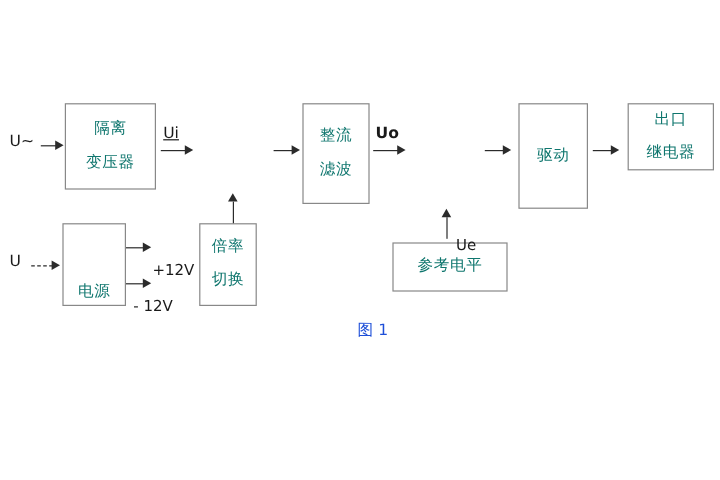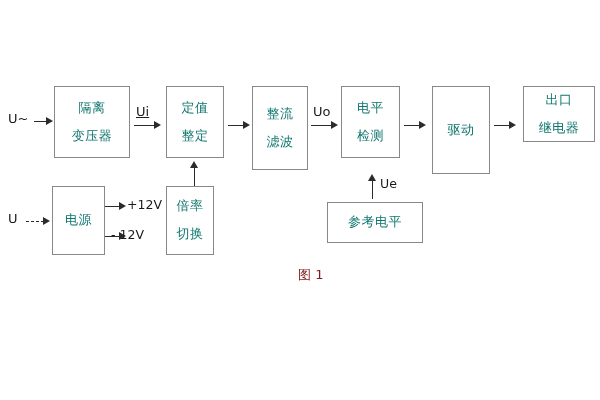--- a/index.html
+++ b/index.html
@@ -40,21 +40,21 @@
   .block.two .ln + .ln { margin-top: 9px; }
 
   
   .lbl {
     position: absolute;
     font-size: 13px;
     line-height: 1;
     white-space: nowrap;
     color: #1a1a1a;
   }
-  .lbl.sm { font-size: 12.5px; }
+  .lbl.sm { font-size: 12.5px; margin-top: 20px; }
 
   
   .hline {
     position: absolute;
     height: 0;
     border-top: 1.3px solid #2b2b2b;
   }
   .hline.dashed {
     border-top: 1.3px dashed #2b2b2b;
   }
@@ -76,83 +76,75 @@
     width: 0; height: 0;
     border-left: 4px solid transparent;
     border-right: 4px solid transparent;
     border-bottom: 7px solid #2b2b2b;
   }
 
   .caption {
     position: absolute;
     font-size: 13px;
     white-space: nowrap;
-    color: #7f1d1d;
+    color: #1d4ed8;
   }
 </style>
 </head>
 <body>
 
 <div id="diagram">
 
   <div class="lbl" style="left:8px; top:112px;">U~</div>
   <div class="hline" style="left:34px; top:121px; width:14px;"></div>
   <div class="arrow-r" style="left:46px; top:117px;"></div>
 
   <div class="block two" style="left:54px; top:86px; width:76px; height:72px;">
     <span class="ln">隔离</span>
     <span class="ln">变压器</span>
   </div>
 
   <div class="lbl" style="left:136px; top:105px;text-decoration:underline;">Ui</div>
   <div class="hline" style="left:134px; top:125px; width:22px;"></div>
   <div class="arrow-r" style="left:154px; top:121px;"></div>
 
-  <div class="block two" style="left:166px; top:86px; width:58px; height:72px;">
-    <span class="ln">定值</span>
-    <span class="ln">整定</span>
-  </div>
 
   <div class="hline" style="left:228px; top:125px; width:17px;"></div>
   <div class="arrow-r" style="left:243px; top:121px;"></div>
 
   <div class="block two" style="left:252px; top:86px; width:56px; height:84px;">
     <span class="ln">整流</span>
     <span class="ln">滤波</span>
   </div>
 
-  <div class="lbl" style="left:313px; top:105px;">Uo</div>
+  <div class="lbl" style="left:313px; top:105px;font-weight:bold;">Uo</div>
   <div class="hline" style="left:311px; top:125px; width:22px;"></div>
   <div class="arrow-r" style="left:331px; top:121px;"></div>
 
-  <div class="block two" style="left:341px; top:86px; width:59px; height:72px;">
-    <span class="ln">电平</span>
-    <span class="ln">检测</span>
-  </div>
 
   <div class="hline" style="left:404px; top:125px; width:17px;"></div>
   <div class="arrow-r" style="left:419px; top:121px;"></div>
 
   <div class="block" style="left:432px; top:86px; width:58px; height:88px;">
     <span class="ln">驱动</span>
   </div>
 
   <div class="hline" style="left:494px; top:125px; width:17px;"></div>
   <div class="arrow-r" style="left:509px; top:121px;"></div>
 
   <div class="block two" style="left:523px; top:86px; width:72px; height:56px;">
     <span class="ln">出口</span>
     <span class="ln">继电器</span>
   </div>
 
   <div class="lbl" style="left:8px; top:212px;">U</div>
   <div class="hline dashed" style="left:26px; top:221px; width:18px;"></div>
   <div class="arrow-r" style="left:43px; top:217px;"></div>
 
-  <div class="block" style="left:52px; top:186px; width:53px; height:69px;">
+  <div class="block" style="left:52px; top:186px; width:53px; height:69px;justify-content:flex-end;">
     <span class="ln">电源</span>
   </div>
 
   <div class="hline" style="left:105px; top:206px; width:16px;"></div>
   <div class="arrow-r" style="left:119px; top:202px;"></div>
   <div class="lbl sm" style="left:127px; top:199px;">+12V</div>
 
   <div class="hline" style="left:105px; top:236px; width:16px;"></div>
   <div class="arrow-r" style="left:119px; top:232px;"></div>
   <div class="lbl sm" style="left:111px; top:229px;">- 12V</div>

